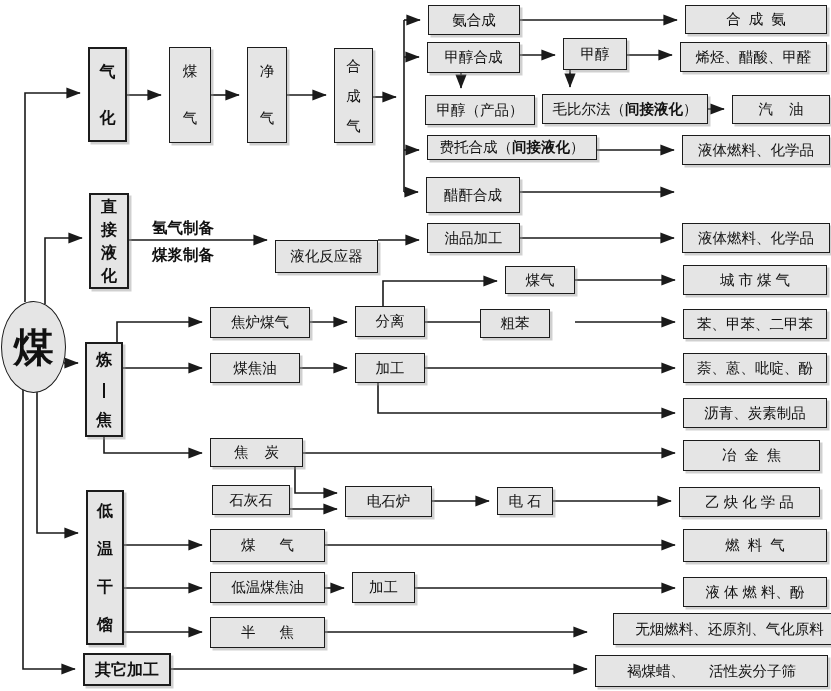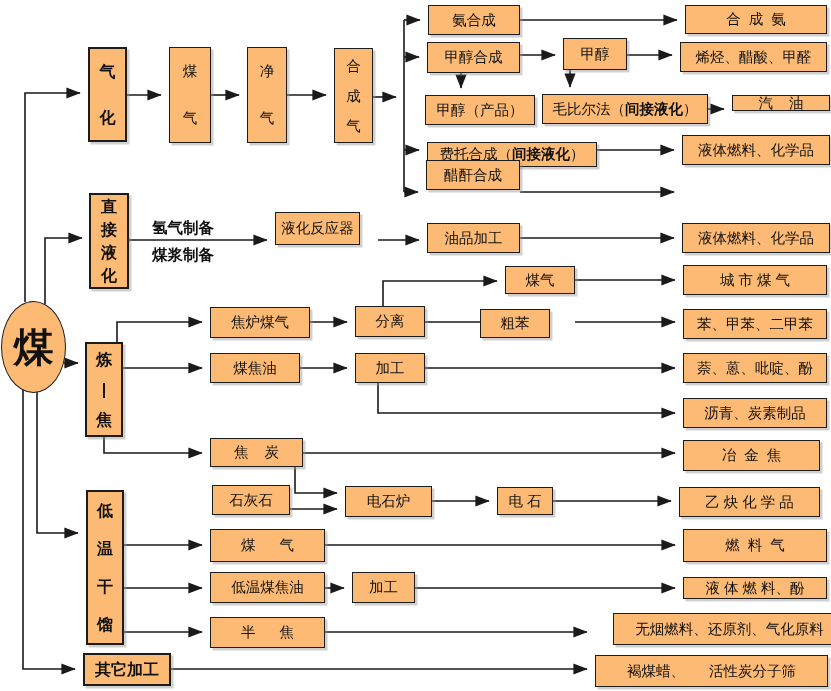--- a/index.html
+++ b/index.html
@@ -1,19 +1,19 @@
 <!DOCTYPE html>
 <html><head>
 <meta charset="utf-8">
 <style>
   html,body{margin:0;padding:0;background:#ffffff;}
   .stage{position:relative;width:831px;height:691px;background:#fff;
          font-family:"Liberation Sans",sans-serif;color:#111;overflow:hidden;}
   svg.lines{position:absolute;left:0;top:0;width:831px;height:691px;}
-  .node{position:absolute;box-sizing:border-box;border:1.5px solid #1c1c1c;background:#fdba74;
+  .node{position:absolute;box-sizing:border-box;border:1.5px solid #1c1c1c;background:#e5e5e5;
         display:flex;align-items:center;justify-content:center;text-align:center;
         font-size:14.5px;line-height:1.25;white-space:pre-wrap;
         box-shadow:2.5px 2.5px 0 rgba(150,150,150,.45);}
   .bold{font-weight:bold;border-width:2px;font-size:16px;}
   .ellipse{border-radius:50%;font-weight:bold;font-size:40px;box-shadow:none;z-index:2;}
   .freetext{position:absolute;font-size:15.5px;white-space:pre-wrap;background:transparent;font-weight:bold;}
   .node span, .node b {display:block;}
   .inlinelbl span, .inlinelbl b {display:inline;text-align:right;}
 </style>
 </head>
@@ -97,32 +97,32 @@
 成
 气</span></div>
 
   <div class="node" style="left:428px;top:5px;width:92px;height:30px"><span>氨合成</span></div>
   <div class="node" style="left:685px;top:5px;width:142px;height:29px"><span>合  成  氨</span></div>
   <div class="node" style="left:427px;top:42px;width:93px;height:31px"><span>甲醇合成</span></div>
   <div class="node" style="left:563px;top:38px;width:64px;height:32px"><span>甲醇</span></div>
   <div class="node" style="left:680px;top:42px;width:147px;height:30px"><span>烯烃、醋酸、甲醛</span></div>
   <div class="node" style="left:425px;top:95px;width:110px;height:30px"><span>甲醇（产品）</span></div>
   <div class="node inlinelbl" style="left:542px;top:94px;width:166px;height:30px"><span>毛比尔法（</span><b>间接液化</b><span>）</span></div>
-  <div class="node" style="left:732px;top:95px;width:98px;height:16px"><span>汽    油</span></div>
-  <div class="node inlinelbl" style="left:427px;top:142px;width:170px;height:25px"><span>费托合成（</span><b>间接液化</b><span>）</span></div>
+  <div class="node" style="left:732px;top:95px;width:98px;height:29px"><span>汽    油</span></div>
+  <div class="node inlinelbl" style="left:427px;top:135px;width:170px;height:25px"><span>费托合成（</span><b>间接液化</b><span>）</span></div>
   <div class="node" style="left:682px;top:135px;width:148px;height:30px"><span>液体燃料、化学品</span></div>
-  <div class="node" style="left:426px;top:160px;width:94px;height:30px"><span>醋酐合成</span></div>
+  <div class="node" style="left:426px;top:177px;width:94px;height:36px"><span>醋酐合成</span></div>
 
   <div class="node bold" style="left:89px;top:193px;width:40px;height:96px;line-height:23px"><span>直
 接
 液
 化</span></div>
   <div class="freetext" style="left:152px;top:218px"><span>氢气制备</span></div>
   <div class="freetext" style="left:152px;top:245px"><span>煤浆制备</span></div>
-  <div class="node" style="left:275px;top:212px;width:85px;height:33px"><span>液化反应器</span></div>
+  <div class="node" style="left:275px;top:240px;width:103px;height:33px"><span>液化反应器</span></div>
   <div class="node" style="left:427px;top:223px;width:93px;height:30px"><span>油品加工</span></div>
   <div class="node" style="left:682px;top:223px;width:148px;height:30px"><span>液体燃料、化学品</span></div>
 
   <div class="node bold" style="left:85px;top:342px;width:38px;height:95px;line-height:30px"><span>炼
 |
 焦</span></div>
   <div class="node" style="left:210px;top:307px;width:100px;height:31px"><span>焦炉煤气</span></div>
   <div class="node" style="left:355px;top:306px;width:70px;height:31px"><span>分离</span></div>
   <div class="node" style="left:505px;top:266px;width:70px;height:28px"><span>煤气</span></div>
   <div class="node" style="left:683px;top:265px;width:144px;height:30px"><span>城 市 煤 气</span></div>
@@ -140,20 +140,20 @@
   <div class="node" style="left:679px;top:487px;width:141px;height:30px"><span>乙 炔 化 学 品</span></div>
 
   <div class="node bold" style="left:86px;top:490px;width:38px;height:155px;line-height:38px"><span>低
 温
 干
 馏</span></div>
   <div class="node" style="left:210px;top:529px;width:115px;height:33px"><span>煤      气</span></div>
   <div class="node" style="left:683px;top:529px;width:144px;height:33px"><span>燃  料  气</span></div>
   <div class="node" style="left:210px;top:572px;width:115px;height:31px"><span>低温煤焦油</span></div>
   <div class="node" style="left:352px;top:572px;width:63px;height:31px"><span>加工</span></div>
-  <div class="node" style="left:683px;top:577px;width:144px;height:22px"><span>液 体 燃 料、酚</span></div>
+  <div class="node" style="left:683px;top:577px;width:144px;height:30px"><span>液 体 燃 料、酚</span></div>
   <div class="node" style="left:210px;top:617px;width:115px;height:31px"><span>半      焦</span></div>
   <div class="node" style="left:613px;top:613px;width:233px;height:32px"><span>无烟燃料、还原剂、气化原料</span></div>
 
   <div class="node bold" style="left:83px;top:653px;width:88px;height:33px"><span>其它加工</span></div>
   <div class="node" style="left:595px;top:655px;width:233px;height:32px"><span>褐煤蜡、      活性炭分子筛</span></div>
 
 </div>
 
 </body></html>

